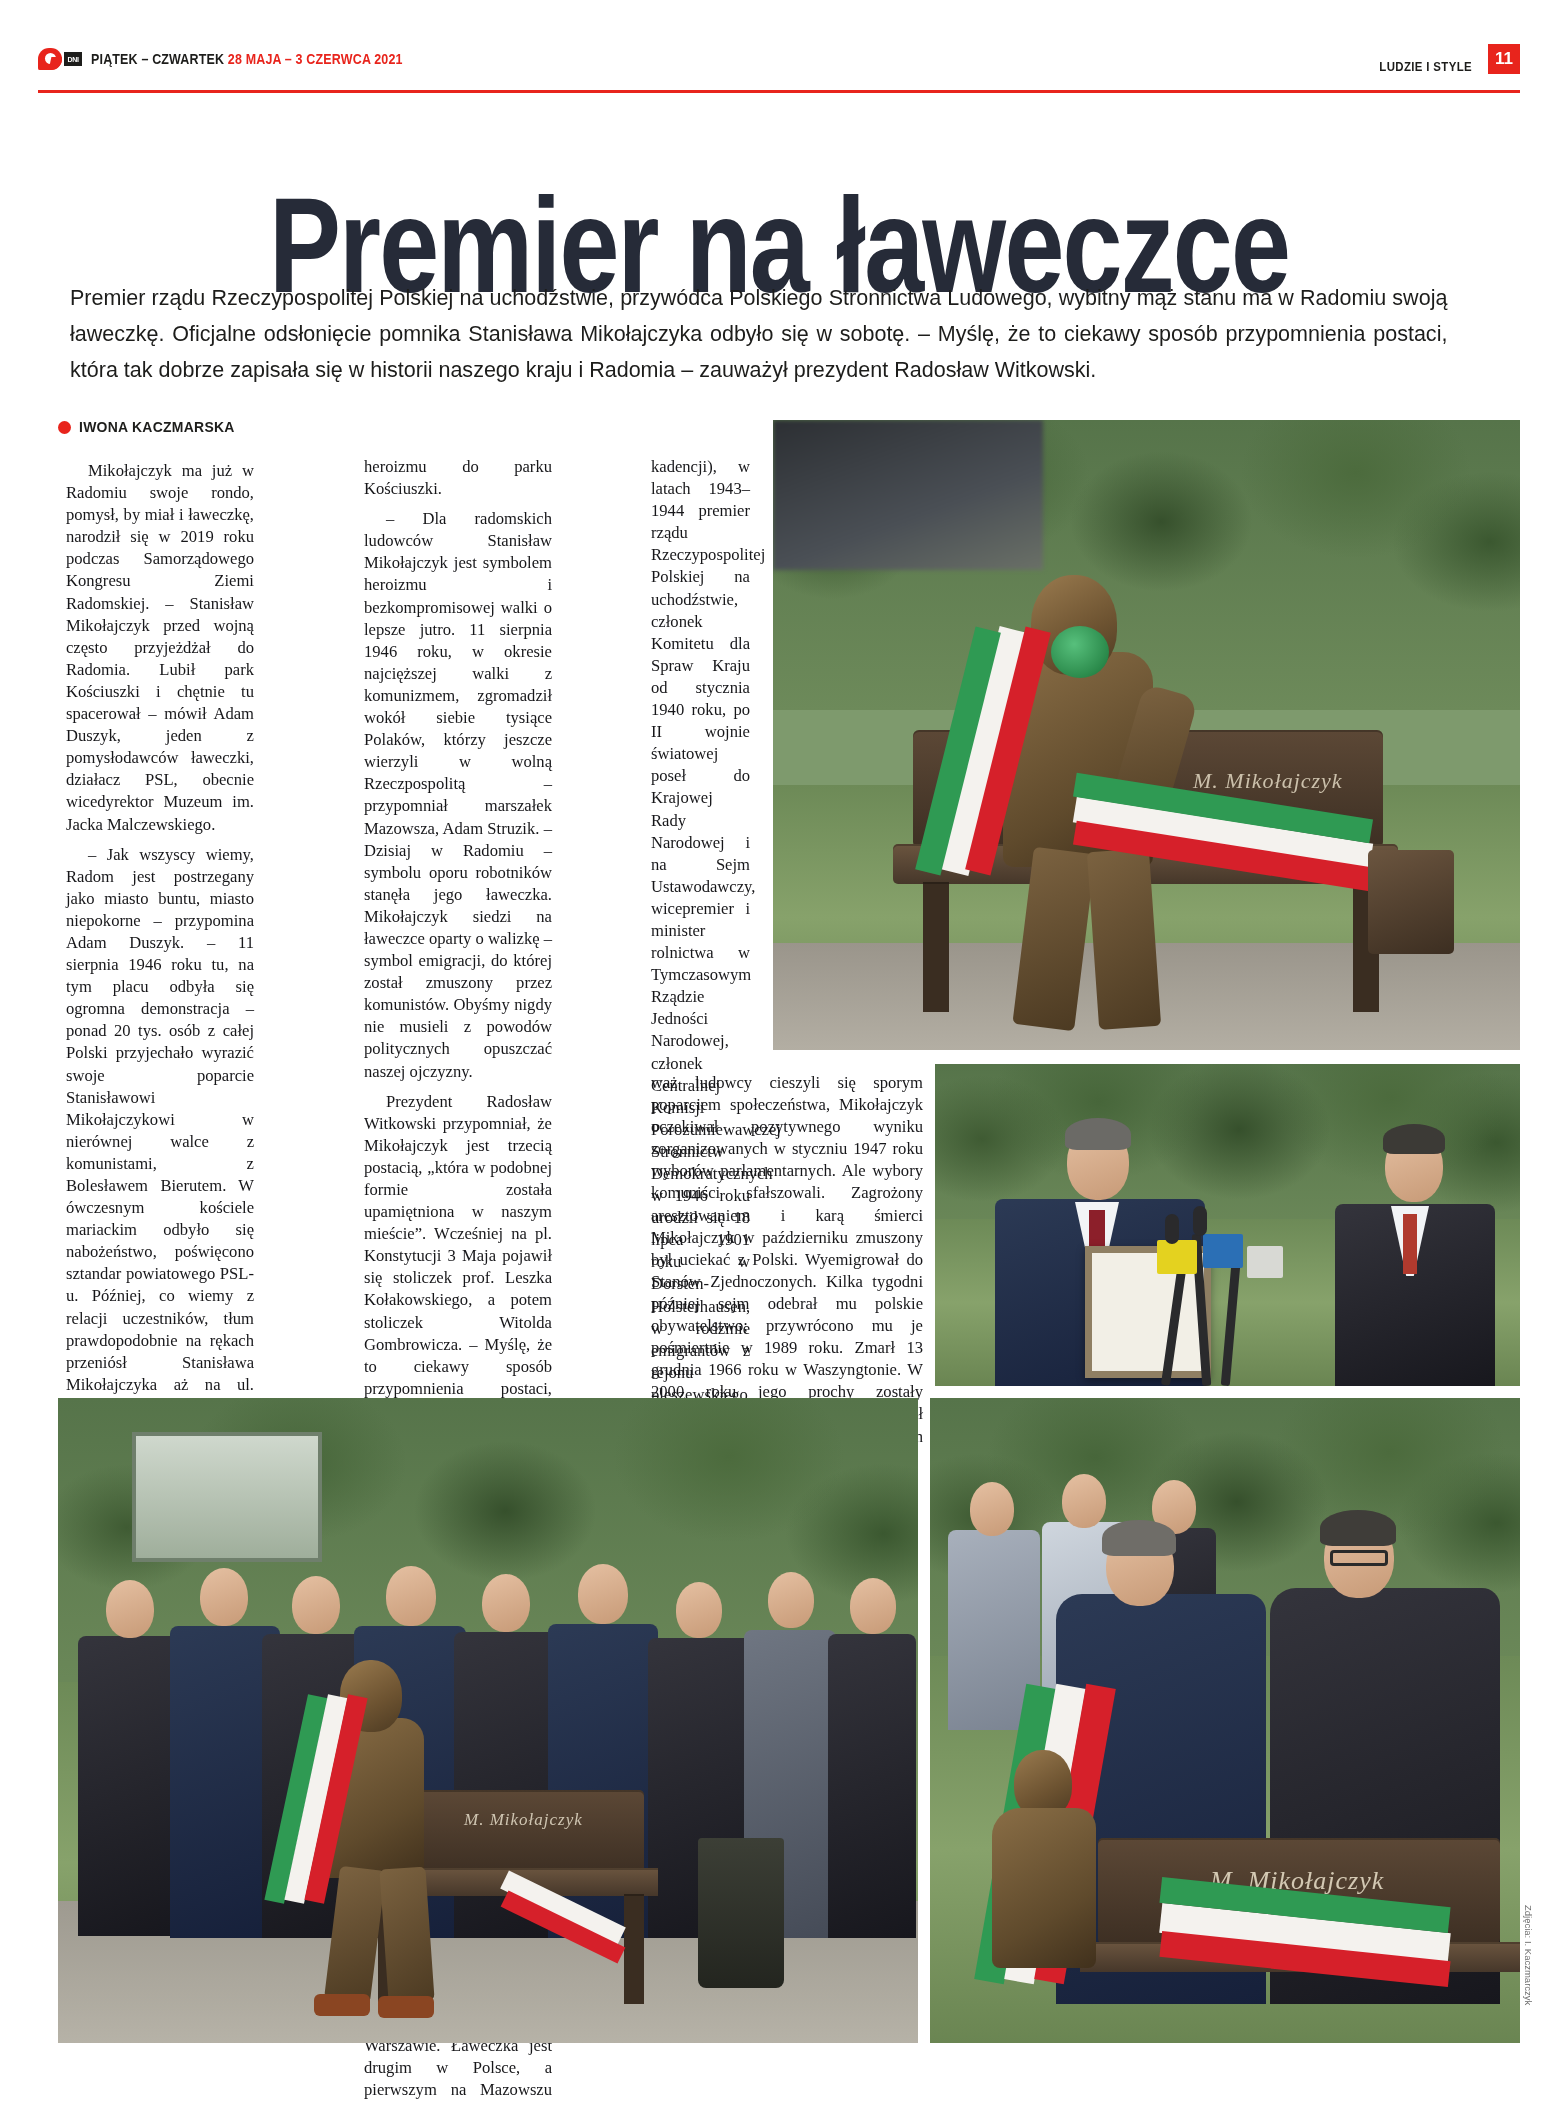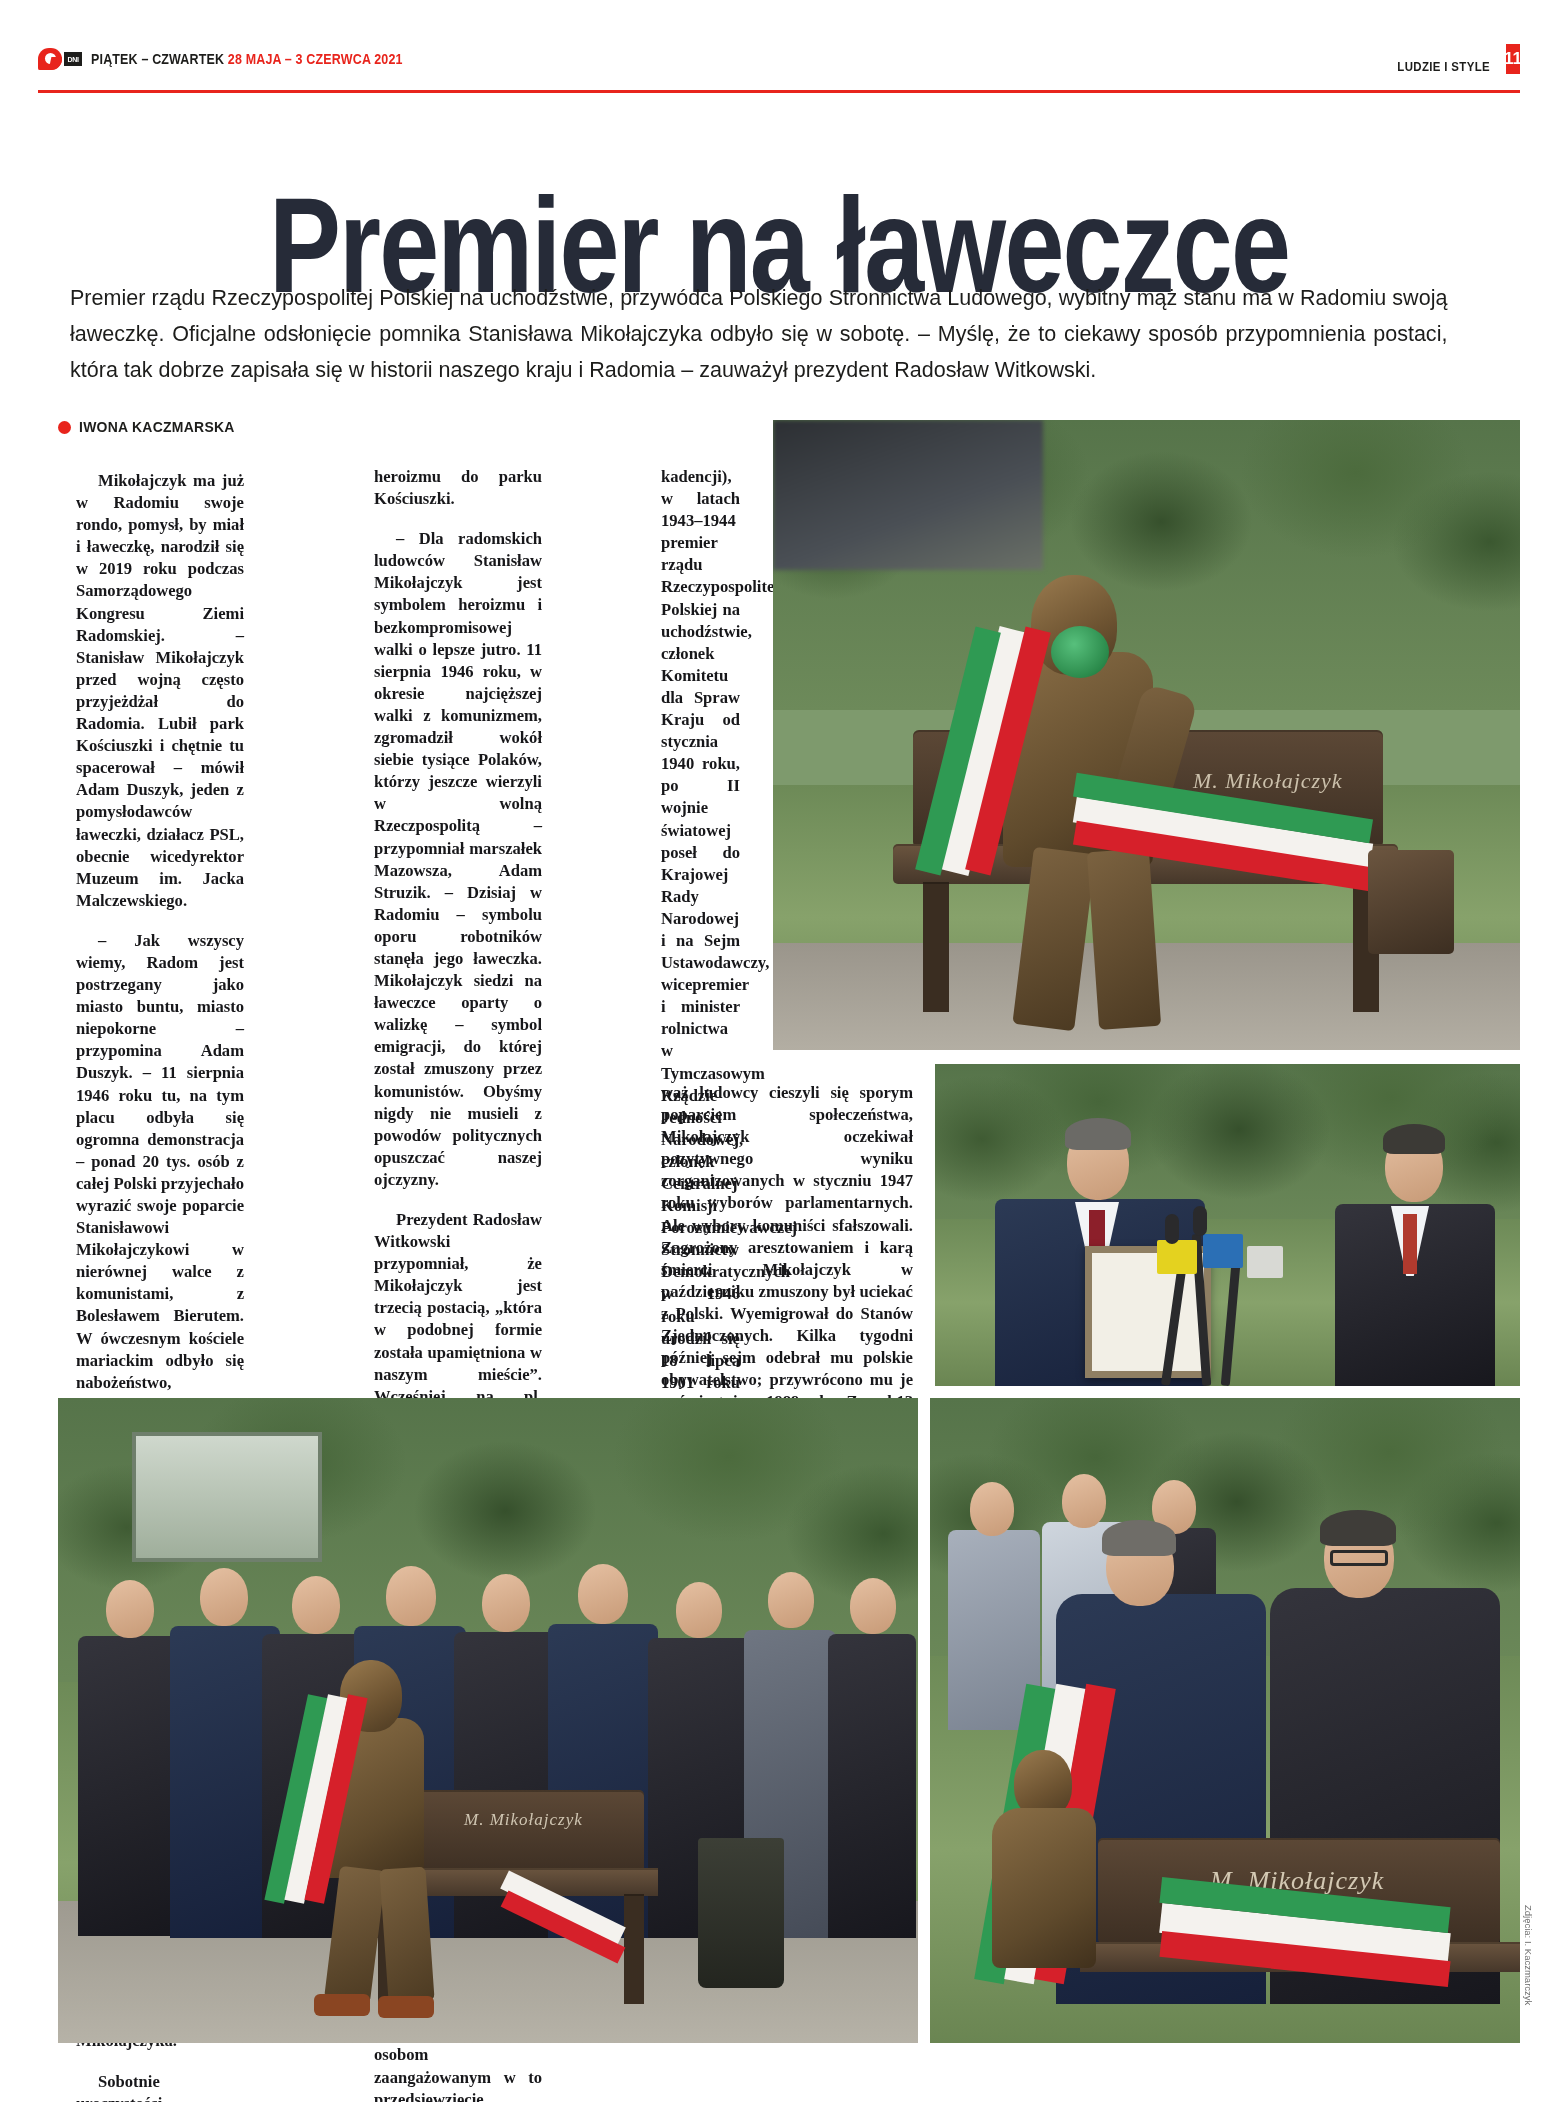--- a/index.html
+++ b/index.html
@@ -56,21 +56,21 @@
   }
   .section-name {
     font-family:"Liberation Sans", sans-serif;
     font-weight:bold; font-size:13px; letter-spacing:0.4px; color:#1d1d1b;
     transform:scaleX(0.88);
   }
   .page-num {
     background:#e8241c; color:#fff;
     font-family:"Liberation Sans", sans-serif;
     font-weight:bold; font-size:17px;
-    width:14px; height:30px; display:flex; align-items:center; justify-content:center;
+    width:32px; height:30px; display:flex; align-items:center; justify-content:center;
   }
 
   .rule-red {
     position:absolute; left:38px; top:90px; width:1482px; height:3px; background:#e8241c;
   }
 
   
   .headline {
     position:absolute; left:38px; top:100px; width:1482px;
     text-align:center;
@@ -113,21 +113,21 @@
   
   .col {
     position:absolute;
     font-family:"Liberation Serif", serif;
     font-size:16.6px;
     line-height:22.1px;
     text-align:justify;
     color:#17171a;
     hyphens:manual;
   }
-  .col p { margin:18px; text-indent:22px;font-weight:bold; }
+  .col p { margin:8px; text-indent:22px; }
   .col p.noind { text-indent:0; }
 
   #col1 { left:58px; top:452px; width:204px; }
   #col2 { left:356px; top:448px; width:204px; }
   #col3a { left:643px; top:448px; width:115px; }
   #col3b { left:643px; top:1064px; width:288px; }
 
   
   .photo {
     position:absolute; overflow:hidden; background:#7e9a6d;

